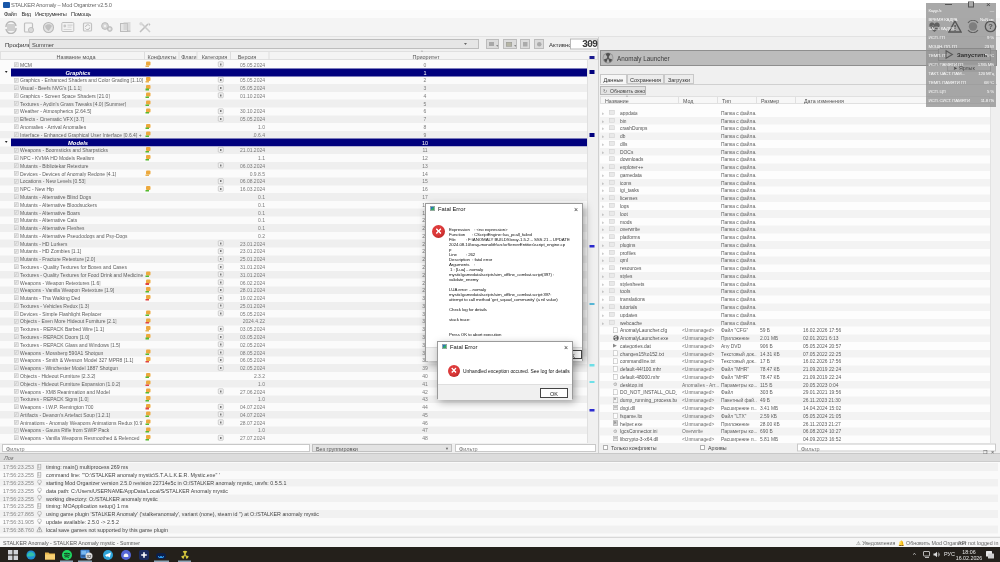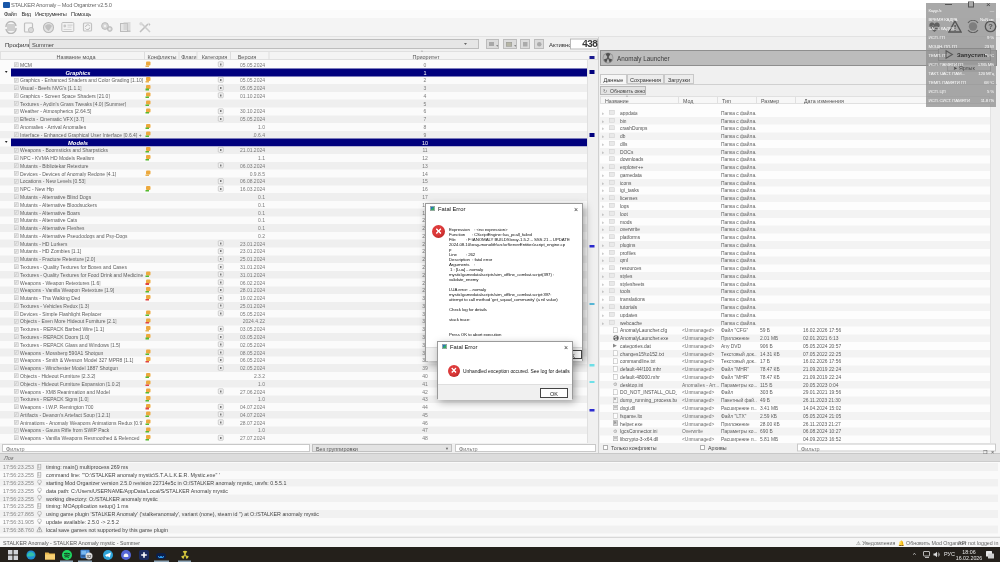--- a/index.html
+++ b/index.html
@@ -197,21 +197,21 @@
 <div class="ab" style="left:520px;top:39px;width:10px;height:10px;background:#dcdcdc;border:1px solid #bcbcbc;"></div>
 <div class="ab" style="left:534px;top:39px;width:10px;height:10px;background:#dcdcdc;border:1px solid #bcbcbc;"></div>
 <div class="ab" style="left:489px;top:42px;width:5px;height:4px;background:#a8a8a8;"></div>
 <div class="ab" style="left:495.5px;top:43.5px;font-size:3.5px;color:#888;">▼</div>
 <div class="ab" style="left:506px;top:42px;width:6px;height:4.5px;background:#b5b5a5;border:0.5px solid #999;"></div>
 <div class="ab" style="left:513.5px;top:43.5px;font-size:3.5px;color:#888;">▼</div>
 <div class="ab" style="left:523px;top:42px;width:4.5px;height:4.5px;background:#ababab;"></div>
 <div class="ab" style="left:537px;top:42px;width:4.5px;height:4.5px;background:#ababab;border-radius:50%;"></div>
 <div class="ab lbl" style="left:549px;top:41px;">Активно:</div>
 <div class="ab" style="left:570px;top:38.5px;width:28px;height:11px;background:#fff;border:1px solid #b8b8b8;"></div>
-<div class="ab" style="left:573px;top:38.3px;width:24px;text-align:right;font-family:'Liberation Mono',monospace;font-size:10px;font-weight:bold;color:#3a3a3a;letter-spacing:-1px;">438</div>
+<div class="ab" style="left:573px;top:38.3px;width:24px;text-align:right;font-family:'Liberation Mono',monospace;font-size:10px;font-weight:bold;color:#3a3a3a;letter-spacing:-1px;">309</div>
 <div class="ab" id="modhead">
         <span class="mh" style="left:30px;width:90px;">Название мода</span>
         <span class="mh" style="left:143px;width:36px;">Конфликты</span>
         <span class="mh" style="left:179px;width:18px;">Флаги</span>
         <span class="mh" style="left:197px;width:33px;">Категория</span>
         <span class="mh" style="left:228px;width:36px;">Версия</span>
         <span class="mh" style="left:400px;width:50px;">Приоритет</span>
         <span class="mh" style="left:420px;top:-2.5px;font-size:4px;color:#888;">^</span>
       </div>
 <div class="ab" style="left:144px;top:52px;width:1px;height:8px;background:#dddddd;"></div>

